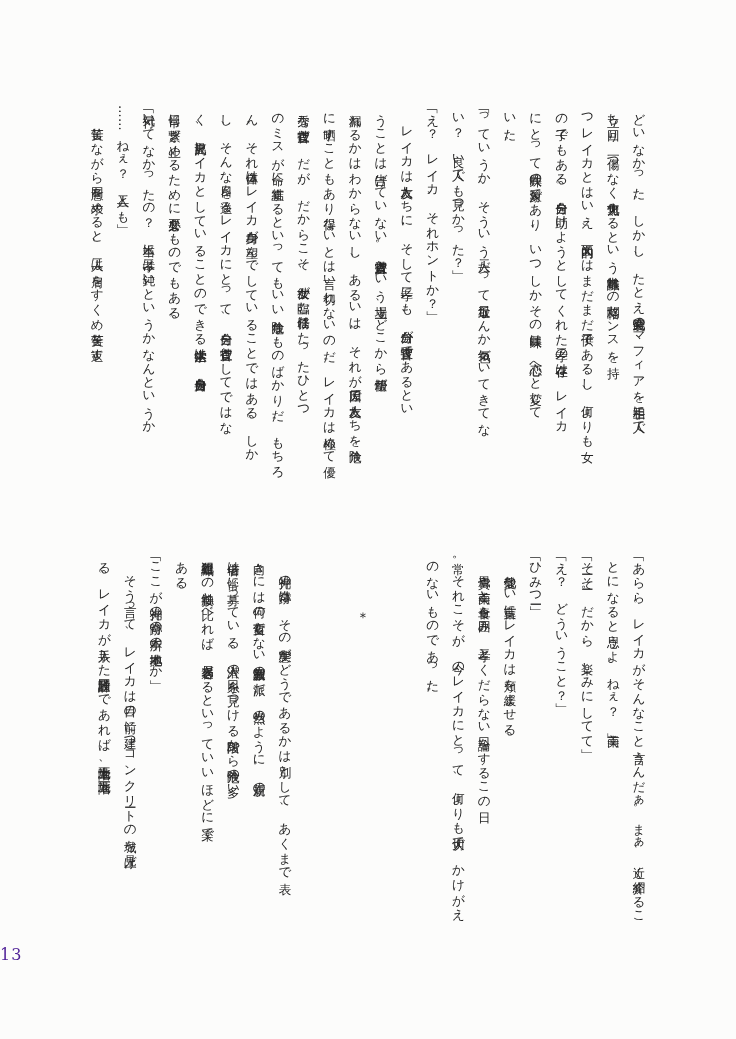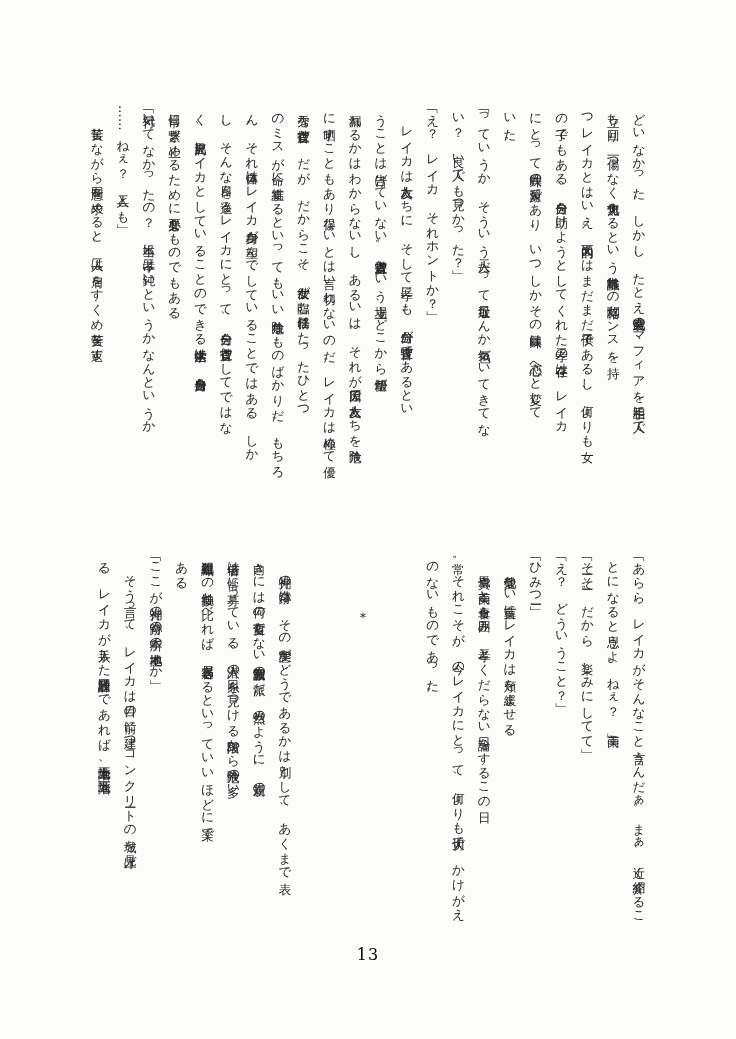--- a/index.html
+++ b/index.html
@@ -37,25 +37,24 @@
     left: 356px;
     font-family: "DejaVu Serif", "Liberation Serif", serif;
     font-size: 14px;
     color: #333333;
   }
   .page-number {
     position: absolute;
     top: 945px;
     left: 0;
     width: 100%;
-    text-align: center;
     font-family: "DejaVu Serif", "Liberation Serif", serif;
     font-size: 16px;
     letter-spacing: 1px;
-    color: #000000;
+    color: #4c1d95;
   }
 </style>
 </head>
 <body>
 
 <div class="page">
 
   <section class="vtext block1"><div class="col">どいなかった。しかし、たとえ完全武装のマフィアを相手に一人で</div><div class="col">立ち回り、傷一つなく無力化するという常識離れの格闘センスを持</div><div class="col">つレイカとはいえ、内面的にはまだまだ子供であるし、何よりも女</div><div class="col">の子でもある。自分を助けようとしてくれた孝二の存在は、レイカ</div><div class="col">にとって興味の対象であり、いつしかその興味は、恋心へと変じて</div><div class="col">いた。</div><div class="col">「っていうか、そういう二人だって最近なんか色気づいてきてな</div><div class="col">い？　良い人でも見つかった？」</div><div class="col">「え？　レイカ、それホントか？」</div><div class="col">　レイカは友人たちに、そして孝二にも、自分が捜査官であるとい</div><div class="col">うことは告げていない。潜入捜査官という立場上、どこから情報が</div><div class="col">漏れるかはわからないし、あるいは、それが原因で友人たちを危険</div><div class="col">に晒すこともあり得ないとは言い切れないのだ。レイカは極めて優</div><div class="col">秀な捜査官だ。だが、だからこそ、彼女が臨む任務はたったひとつ</div><div class="col">のミスが命に直結するといってもいい危険なものばかりだ。もちろ</div><div class="col">ん、それ自体はレイカ自身が望んでしていることではある。しか</div><div class="col">し、そんな日々を送るレイカにとって、自分を捜査官としてではな</div><div class="col">く、高見沢レイカとしていることのできる大学生活は、自分自身を</div><div class="col">日常に繋ぎ止めるために必要なものでもある。</div><div class="col">「気付いてなかったの？　本当に孝二は鈍いというかなんというか</div><div class="col">……ねぇ？　二人とも」</div><div class="col">　苦笑しながら同意を求めると、二人は肩をすくめ苦笑を返す。</div></section>
 
   <section class="vtext block2"><div class="col">「あらら。レイカがそんなこと言うんだぁ。まぁ、近く紹介するこ</div><div class="col">とになると思うよ。ねぇ？　美南」</div><div class="col">「そーそー。だから、楽しみにしてて」</div><div class="col">「え？　どういうこと？」</div><div class="col">「ひみつー」</div><div class="col">　他愛ない言葉にレイカは頬を緩ませる。</div><div class="col">　風貴や美南と食卓を囲み、孝二とくだらない口論をするこの日</div><div class="col">常。それこそが、今のレイカにとって、何よりも大切で、かけがえ</div><div class="col">のないものであった。</div></section>

